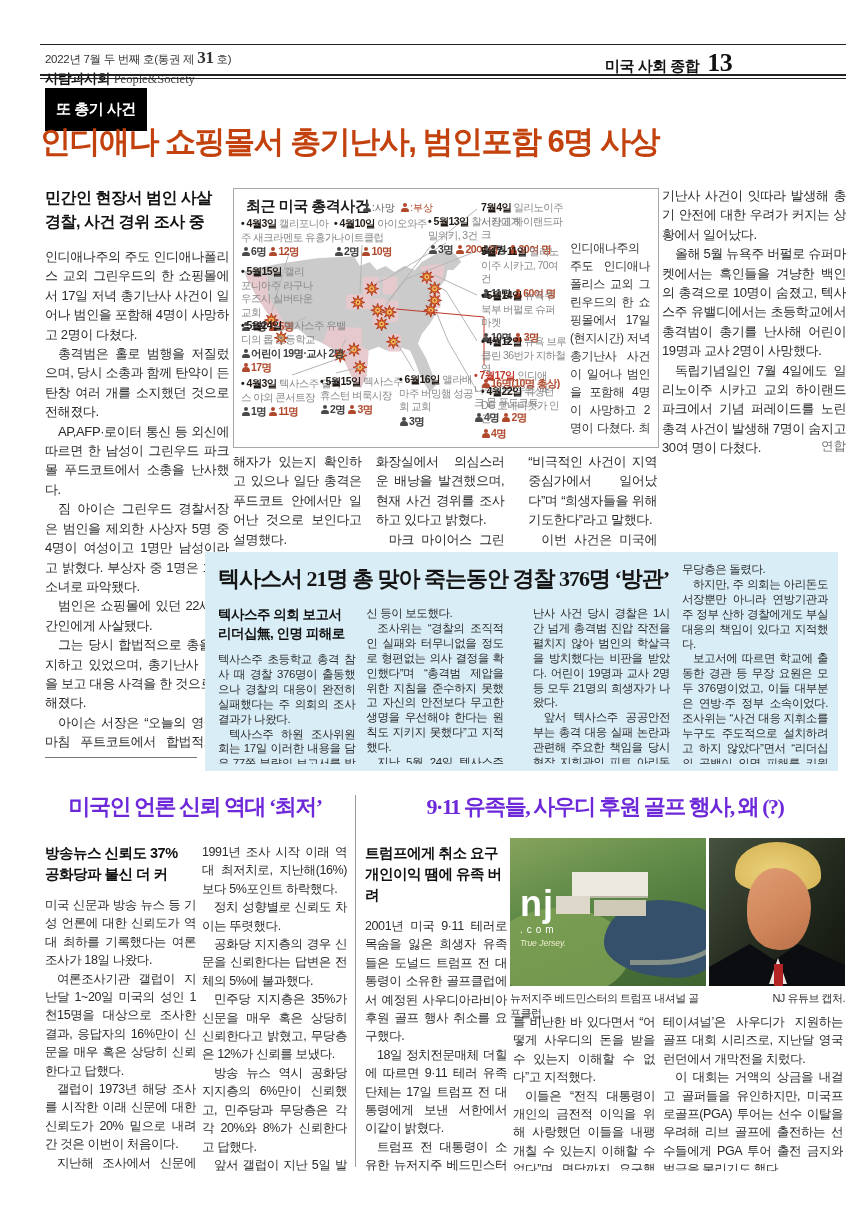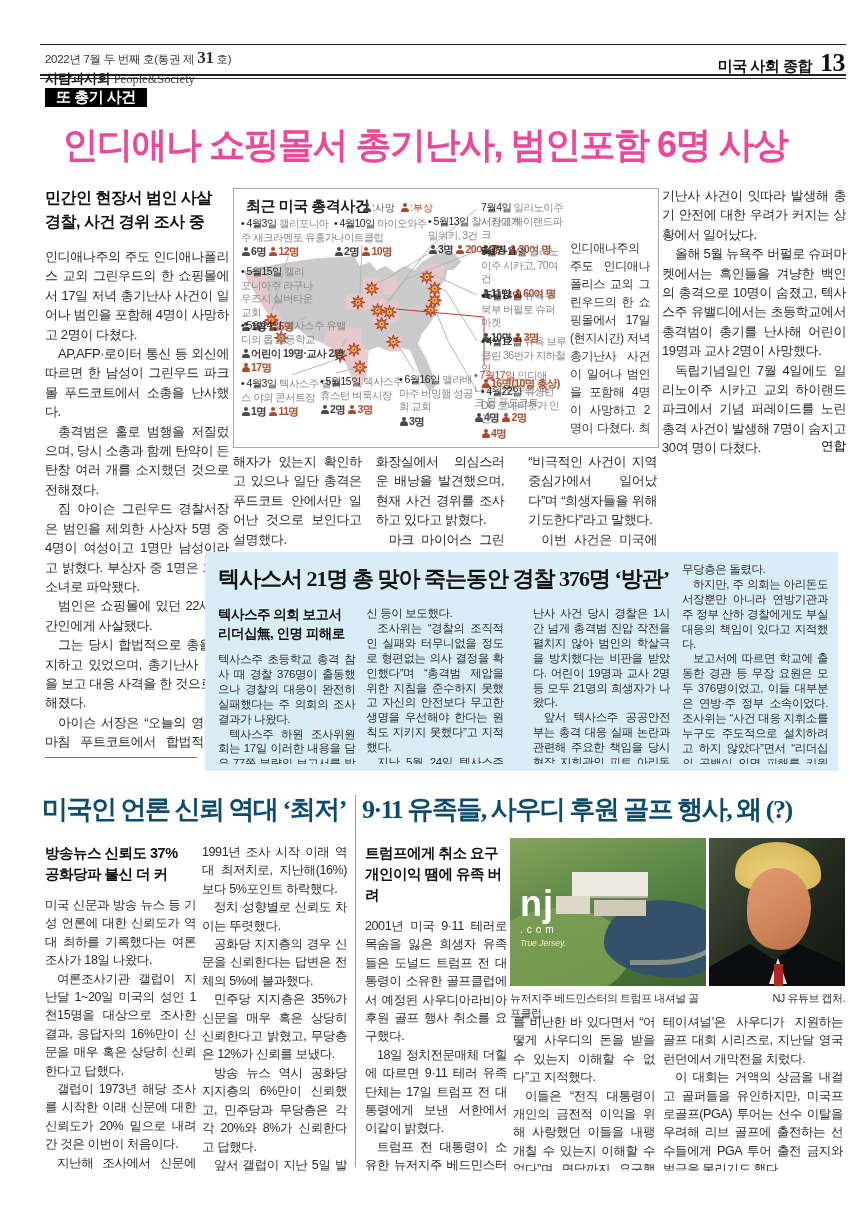--- a/index.html
+++ b/index.html
@@ -8,59 +8,59 @@
   .abs{position:absolute}
   .serif{font-family:"Liberation Serif","DejaVu Serif",serif}
   p{margin:0;text-align:justify}
   
   .rule{background:#222}
   .issue{font-size:11.5px;color:#333;letter-spacing:-0.3px}
   .issue-no{font-size:17px;font-weight:700}
   .mast{font-size:13px;color:#111;margin-top:2px}
   .mast b{font-size:13.5px;letter-spacing:-0.5px}
   .mast .en{color:#444;font-size:12.5px}
-  .hdr-r{font-size:15px;color:#111;text-align:right;letter-spacing:-0.5px}
+  .hdr-r{font-size:15px;color:#111;letter-spacing:-0.5px}
   .pageno{font-size:26px;font-weight:700;margin-left:8px}
   
   .kicker{display:inline-block;background:#000;color:#fff;font-weight:700;font-size:15px;
-          padding:0 11px;letter-spacing:-0.5px}
-  .headline{font-size:36px;font-weight:800;letter-spacing:-1.5px;color:#ec4899;text-align:center;white-space:nowrap}
+          padding:12px 11px;letter-spacing:-0.5px}
+  .headline{font-size:31px;font-weight:800;letter-spacing:-1.5px;color:#c2410c;white-space:nowrap}
   
   .subhead{font-weight:700;font-size:16px;line-height:24px;color:#111;letter-spacing:-0.5px;white-space:pre-line}
   .body{overflow:hidden}
   .body p{font-size:13px;line-height:19.4px;color:#2b2b2b;letter-spacing:-0.4px}
   .body p+p{text-indent:13px}
-  .byline{text-align:right;font-size:12.5px;color:#000000;margin-top:-19.4px}
+  .byline{text-align:right;font-size:12.5px;color:#737373;margin-top:-19.4px}
   .cols{display:flex}
   
   .infobox{border:1px solid #a8a8a8;background:#fff}
   .info-title{font-size:15px;font-weight:800;color:#1a1a1a;letter-spacing:-0.5px}
   .legend{font-size:10px;color:#555}
   .legend b{font-weight:400}
   .pi{position:relative;display:inline-block;width:9px;height:9px;vertical-align:-1px;margin-right:1px}
   .pi::before{content:"";position:absolute;top:0;left:2.5px;width:4px;height:4px;border-radius:50%;background:currentColor}
   .pi::after{content:"";position:absolute;bottom:0;left:.5px;width:8px;height:4.5px;border-radius:4px 4px 1px 1px;background:currentColor}
   .dead{color:#4a4a4a}.inj{color:#b0492c}
   .evt{position:absolute;font-size:10.5px;line-height:13.5px;letter-spacing:-0.6px;color:#888}
-  .evt .ed{font-weight:400;color:#221a15}
+  .evt .ed{font-weight:700;color:#221a15}
   .evt.b .ed::before{content:"• "}
   .evt .ed.red{color:#c0392b}
   .evt .ec{margin-top:1px}
   .evt b{font-size:10.5px}
   .cd{color:#3d3d3d}.ci{color:#b0492c}
   .info-cap{font-size:12px;line-height:18px;color:#333;text-align:justify;letter-spacing:-0.4px}
   
   .bluebox{background:#d9edf6}
   .bb-head{font-size:22px;font-weight:700;letter-spacing:-1px;color:#151515;white-space:nowrap}
   .bb-sub{font-weight:800;font-size:13.5px;line-height:18.5px;color:#0f0f0f;letter-spacing:-0.5px;
           white-space:pre-line;margin-bottom:9px}
   .bb-body p{font-size:11.5px;line-height:14.9px;color:#2b2b2b;letter-spacing:-0.4px}
   .bb-body p+p{text-indent:11px}
   
-  .b-head{font-size:26px;font-weight:700;letter-spacing:-1.5px;color:#0c4a6e;text-align:left;white-space:nowrap}
+  .b-head{font-size:22px;font-weight:700;letter-spacing:-1.5px;color:#6d28d9;text-align:center;white-space:nowrap}
   .b-sub{font-weight:800;font-size:14.5px;line-height:21px;color:#0f0f0f;letter-spacing:-0.5px;
          white-space:pre-line;margin-bottom:11px}
   .b-body p{font-size:12.5px;line-height:18.4px;color:#2b2b2b;letter-spacing:-0.4px}
   .b-body p+p{text-indent:12px}
   .vrule{background:#999}
   .caption{font-size:11px;color:#333;letter-spacing:-0.5px}
   
   .photo{overflow:hidden;position:absolute}
   .golf{background:linear-gradient(160deg,#86a45d 0%,#5f8a47 38%,#4a7239 70%,#3f6331 100%)}
   .pond{position:absolute;right:-18px;bottom:8px;width:120px;height:78px;background:#34506b;
@@ -106,22 +106,22 @@
 
   <div class="abs" style="left:45px;top:88px">
     <span class="kicker">또 총기 사건</span>
   </div>
   <div class="abs headline" style="left:40px;top:121px;width:770px">인디애나 쇼핑몰서 총기난사, 범인포함 6명 사상</div>
 
   <div class="abs subhead" style="left:45px;top:186px;width:184px">민간인 현장서 범인 사살
 경찰, 사건 경위 조사 중</div>
   <div class="abs body" style="left:45px;top:247px;width:184px;height:509px">
     <p>인디애나주의 주도 인디애나폴리스 교외 그린우드의 한 쇼핑몰에서 17일 저녁 총기난사 사건이 일어나 범인을 포함해 4명이 사망하고 2명이 다쳤다.</p>
+    <p>총격범은 홀로 범행을 저질렀으며, 당시 소총과 함께 탄약이 든 탄창 여러 개를 소지했던 것으로 전해졌다.</p>
     <p>AP,AFP·로이터 통신 등 외신에 따르면 한 남성이 그린우드 파크 몰 푸드코트에서 소총을 난사했다.</p>
-    <p>총격범은 홀로 범행을 저질렀으며, 당시 소총과 함께 탄약이 든 탄창 여러 개를 소지했던 것으로 전해졌다.</p>
     <p>짐 아이슨 그린우드 경찰서장은 범인을 제외한 사상자 5명 중 4명이 여성이고 1명만 남성이라고 밝혔다. 부상자 중 1명은 12세 소녀로 파악됐다.</p>
     <p>범인은 쇼핑몰에 있던 22세 민간인에게 사살됐다.</p>
     <p>그는 당시 합법적으로 총을 소지하고 있었으며, 총기난사 장면을 보고 대응 사격을 한 것으로 전해졌다.</p>
     <p>아이슨 서장은 “오늘의 영웅은 마침 푸트코트에서 합법적으로 무기를 갖고 있었으며 총격범이 범행을 시작하자마자 바로 제압할 수 있었다”라고 말했다.</p>
 
   </div>
 
   <div class="abs infobox" style="left:233px;top:188px;width:424px;height:258px">
     <div class="abs info-title" style="left:12px;top:8px">최근 미국 총격사건</div>
     <div class="abs legend" style="left:128px;top:12px">

